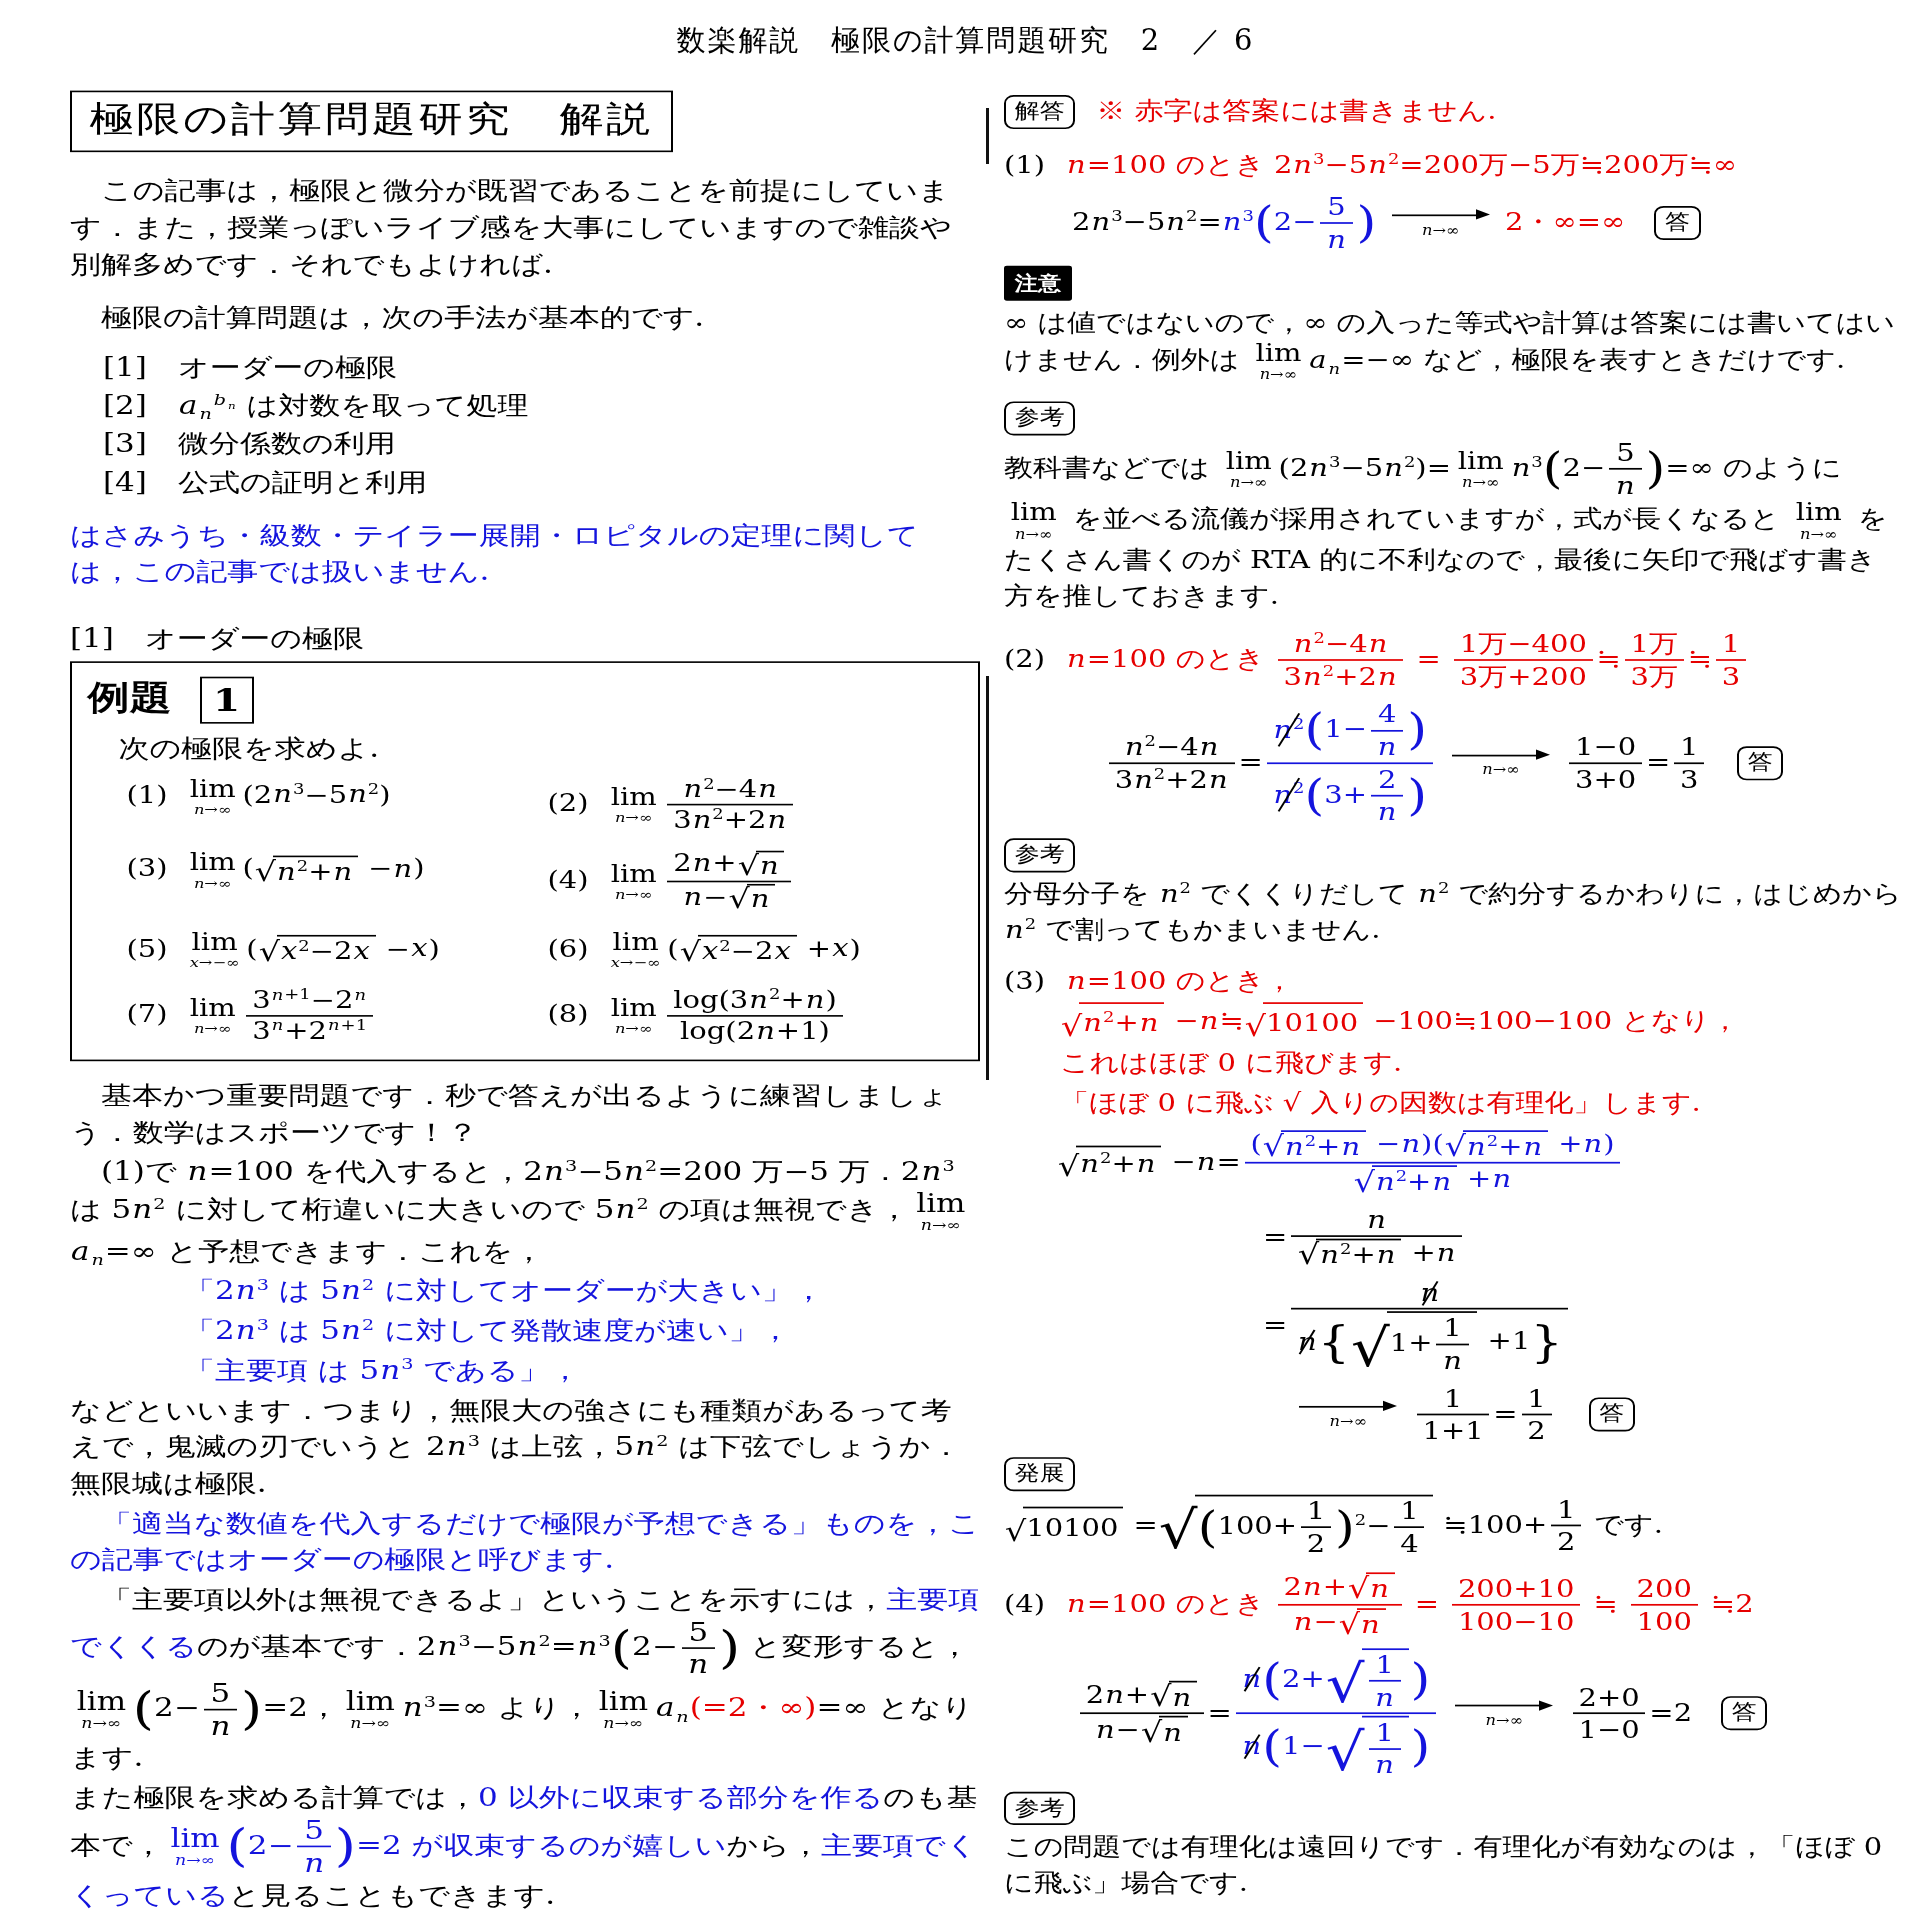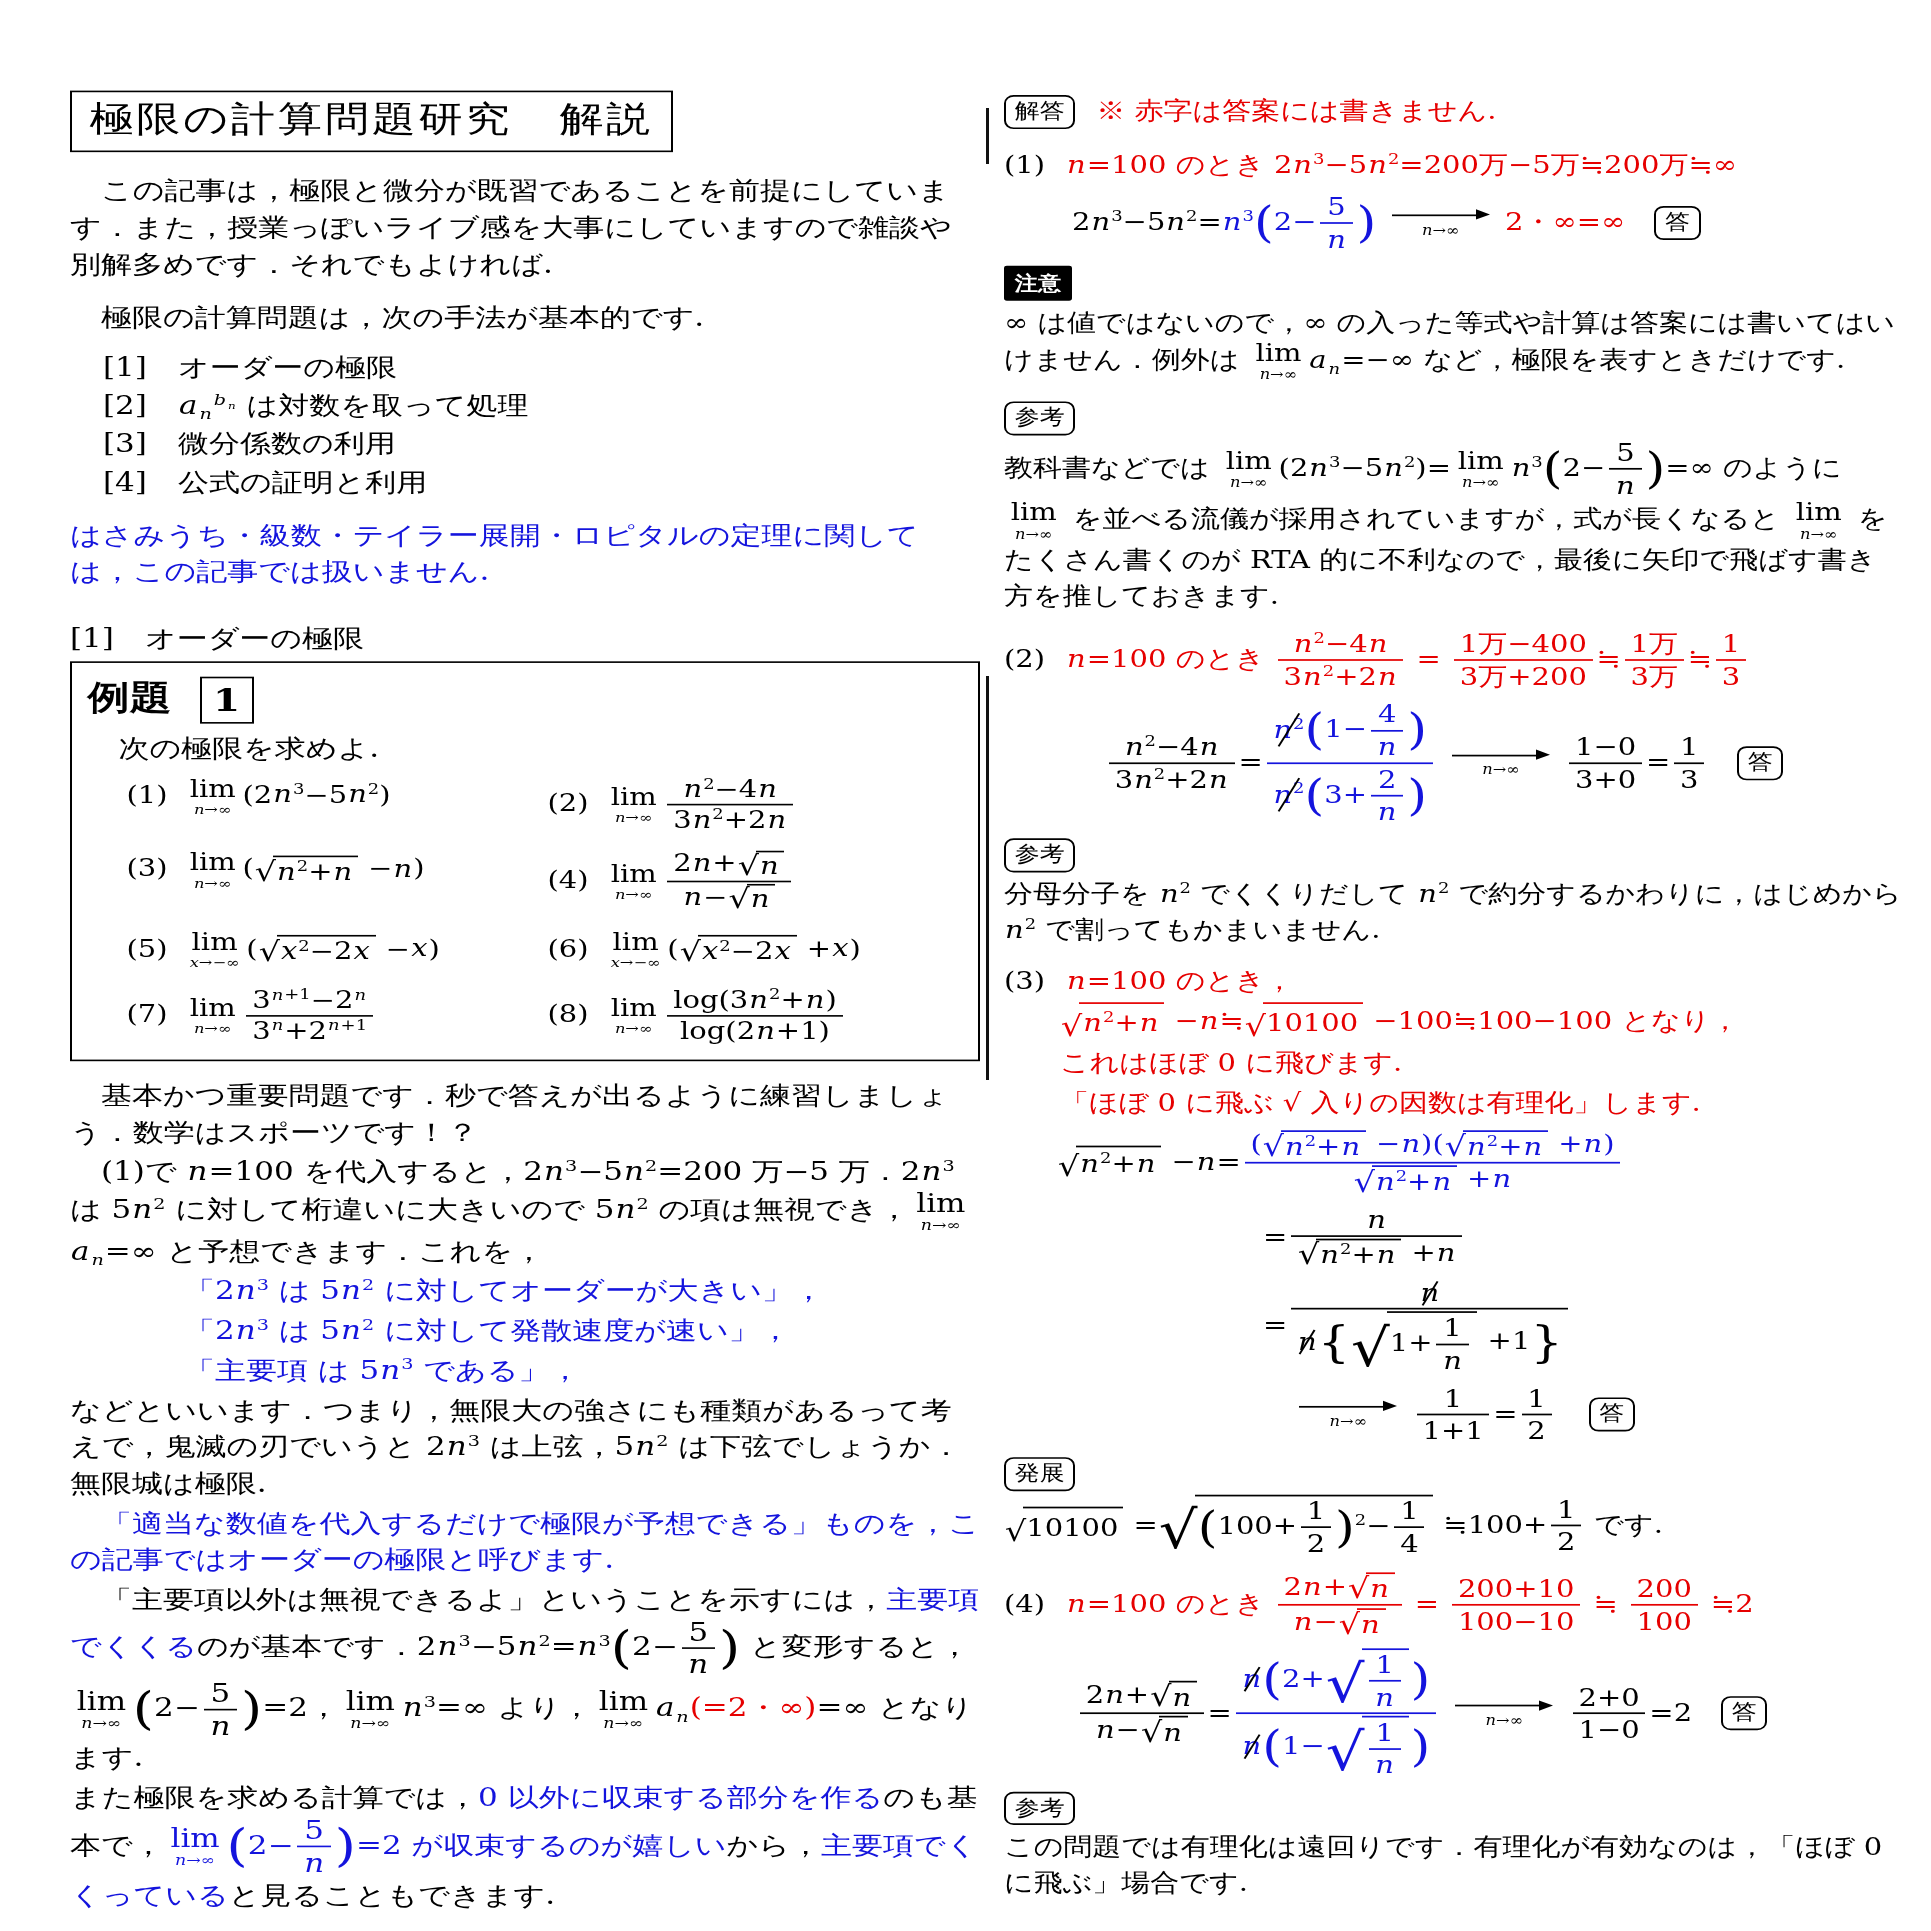--- a/index.html
+++ b/index.html
@@ -48,20 +48,21 @@
   .lbl.i{background:#000;color:#fff;border-color:#000;border-radius:2.9px;font-family:"DejaVu Sans","Liberation Sans",sans-serif;font-weight:bold;font-size:0.8em;padding:2.9px 8.7px;}
   .lbl.q{border-radius:0;}
   .bigp{font-size:1.75em;line-height:1;vertical-align:middle;font-weight:400;}
   .spacer{display:inline-block;}
   .gapb{width:100%;}
 </style>
 </head>
 <body>
 
 <div class="page">
+  <div class="hdr">数楽解説　極限の計算問題研究　2　／ 6</div>
   <div class="divseg seg1"></div>
   <div class="divseg seg2"></div>
   <div class="col left" style="transform-origin: left top; transform: scale(1, 0.8095);"><div class="titlebox"><span>極限の計算問題研究　解説</span></div><div class="p"><span>　この記事は，極限と微分が既習であることを前提にしています．また，授業っぽいライブ感を大事にしていますので雑談や別解多めです．それでもよければ.</span></div><div class="gapb" style="height: 13.5px;"></div><div class="p"><span>　極限の計算問題は，次の手法が基本的です.</span></div><div class="gapb" style="height: 9.7px;"></div><div class="p listrow"><span>[1]　オーダーの極限</span></div><div class="p listrow"><span>[2]　</span><span class="mv ">a</span><sub><span class="mv ">n</span></sub><sup><span class="mv ">b</span><sub><span class="mv ">n</span></sub></sup><span> は対数を取って処理</span></div><div class="p listrow"><span>[3]　微分係数の利用</span></div><div class="p listrow"><span>[4]　公式の証明と利用</span></div><div class="gapb" style="height: 15.4px;"></div><div class="p"><span class="blue"><span>はさみうち・級数・テイラー展開・ロピタルの定理に関しては，この記事では扱いません.</span></span></div><div class="gapb" style="height: 29px;"></div><div class="p"><span>[1]　オーダーの極限</span></div><div class="exbox">
         <div class="p exhead"><span>例題 </span><span class="lbl q">1</span></div>
         <div class="p"><span>　次の極限を求めよ.</span></div>
         <div class="grid2">
           <div class="cell"><span>(1)</span><span class="spacer" style="width: 15.4px;"></span><span class="lim">
               <span class="lt">lim</span>
               <span class="lu">n→∞</span>
             </span><span>(2</span><span class="mv ">n</span><sup><span>3</span></sup><span>−5</span><span class="mv ">n</span><sup><span>2</span></sup><span>)</span></div>

